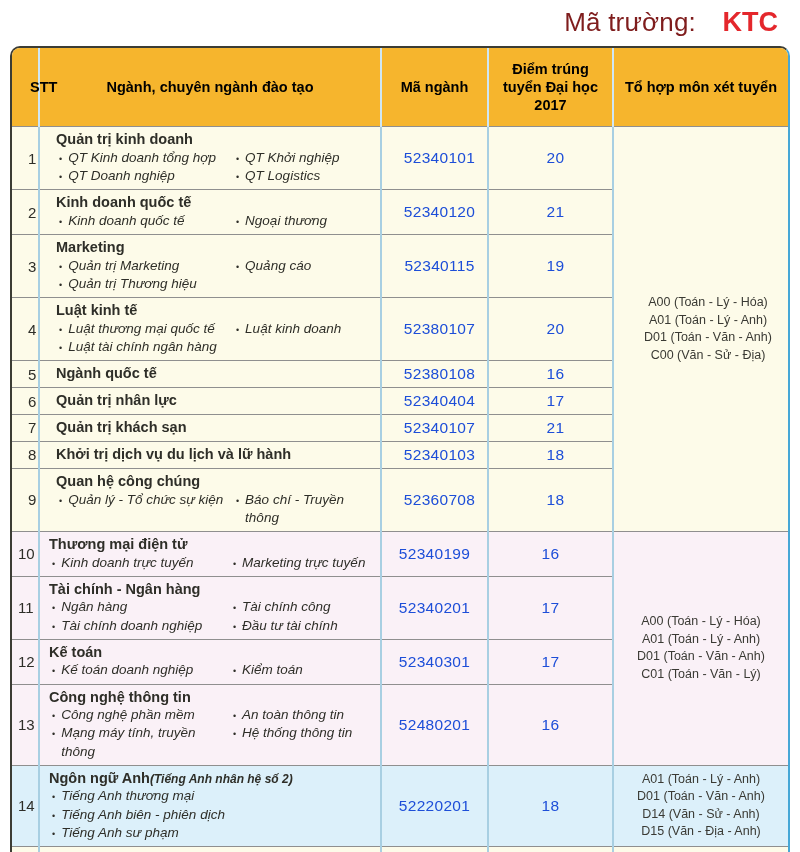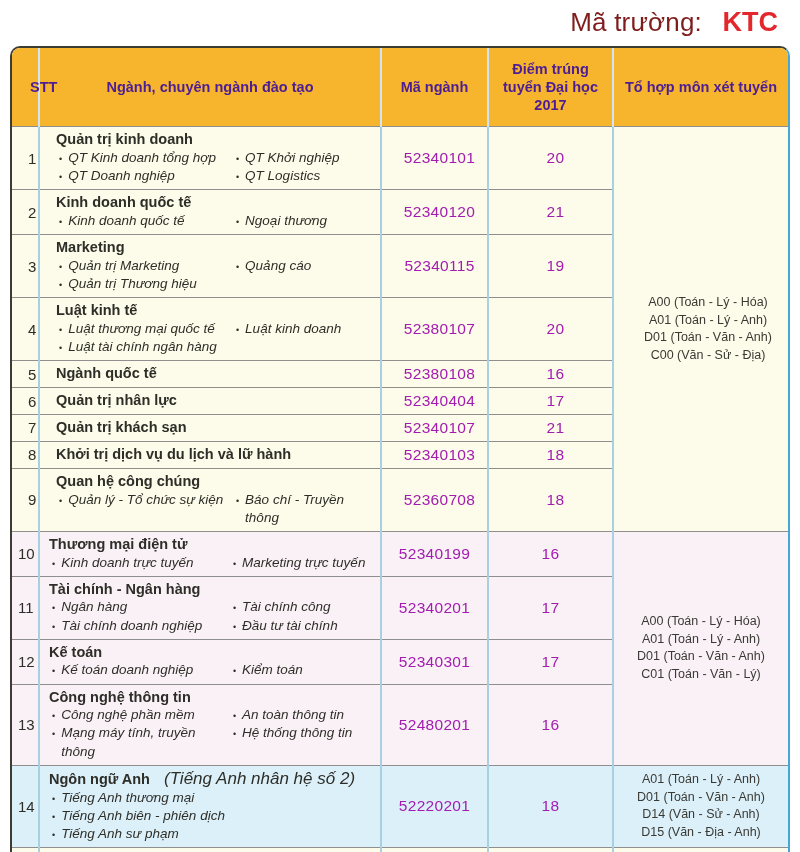--- a/index.html
+++ b/index.html
@@ -16,57 +16,57 @@
   *{box-sizing:border-box;margin:0;padding:0;}
   body{
     width:800px;height:852px;background:#ffffff;
     font-family:"Liberation Sans","DejaVu Sans",sans-serif;
     color:var(--ink);
   }
   .title-row{
     width:790px;text-align:right;padding:7px 12px 8px 0;
   }
   .title-label{font-size:26px;color:#7f1d1d;letter-spacing:0.2px;}
-  .title-code{font-size:27px;font-weight:bold;color:var(--code-red);margin-left:16px;}
+  .title-code{font-size:27px;font-weight:bold;color:var(--code-red);margin-left:22px;}
   .tbl-wrap{
     width:780px;margin:0 auto;
     border:2px solid;
     border-color:#3C3C34 #46A7D6 #46A7D6 #3C3C34;
     border-radius:10px;overflow:hidden;background:#fff;
   }
   table{border-collapse:collapse;width:100%;table-layout:fixed;}
   col.c-stt{width:27px;}
   col.c-nganh{width:342px;}
   col.c-code{width:107px;}
   col.c-score{width:125px;}
   th{
-    background:var(--header-bg);color:#4c1d95;font-weight:bold;
+    background:var(--header-bg);color:#000000;font-weight:bold;
     font-size:14.5px;line-height:1.25;text-align:center;
     padding:12px 6px;border-left:2px solid var(--grid-blue-light);
   }
   th:first-child{border-left:none;padding-left:18px;padding-right:2px;}
   td{
     border-top:1.5px solid var(--grid-gray);
     border-left:2px solid var(--grid-blue);
     padding:3px 6px;vertical-align:middle;
   }
   td:first-child{border-left:none;}
   tr.bg-cream>td{background:var(--cream);padding-left:16px;}
   tr.bg-pink>td{background:var(--pink);}
   tr.bg-blue>td{background:var(--blue);}
   .stt-cell{text-align:center;font-size:15px;}
   .nganh-cell{vertical-align:top;padding:3px 8px 4px 9px;}
   .major-name{font-weight:bold;font-size:14.5px;line-height:1.3;}
-  .major-note{font-style:italic;font-weight:normal;font-size:17px;margin-left:14px;}
+  .major-note{font-style:italic;font-weight:bold;font-size:12px;margin-left:0;}
   .bullets{display:flex;}
   .b-col-l{width:56%;}
   .b-col-r{width:44%;}
   .b-item{display:flex;font-style:italic;font-size:13.5px;line-height:1.34;}
   .dot{font-size:9px;margin:0 6px 0 3px;padding-top:4px;font-style:normal;}
-  .code-cell,.score-cell{text-align:center;font-size:15.5px;letter-spacing:0.3px;color:#a21caf;}
+  .code-cell,.score-cell{text-align:center;font-size:15.5px;letter-spacing:0.3px;color:#1d4ed8;}
   .combo-cell{text-align:center;font-size:12.5px;line-height:1.4;color:#3A3A34;padding:4px 2px;margin-top:8px;}
 </style>
 </head>
 <body>
 
 <div class="title-row">
   <span class="title-label">Mã trường:</span>
   <span class="title-code">KTC</span>
 </div>
 

